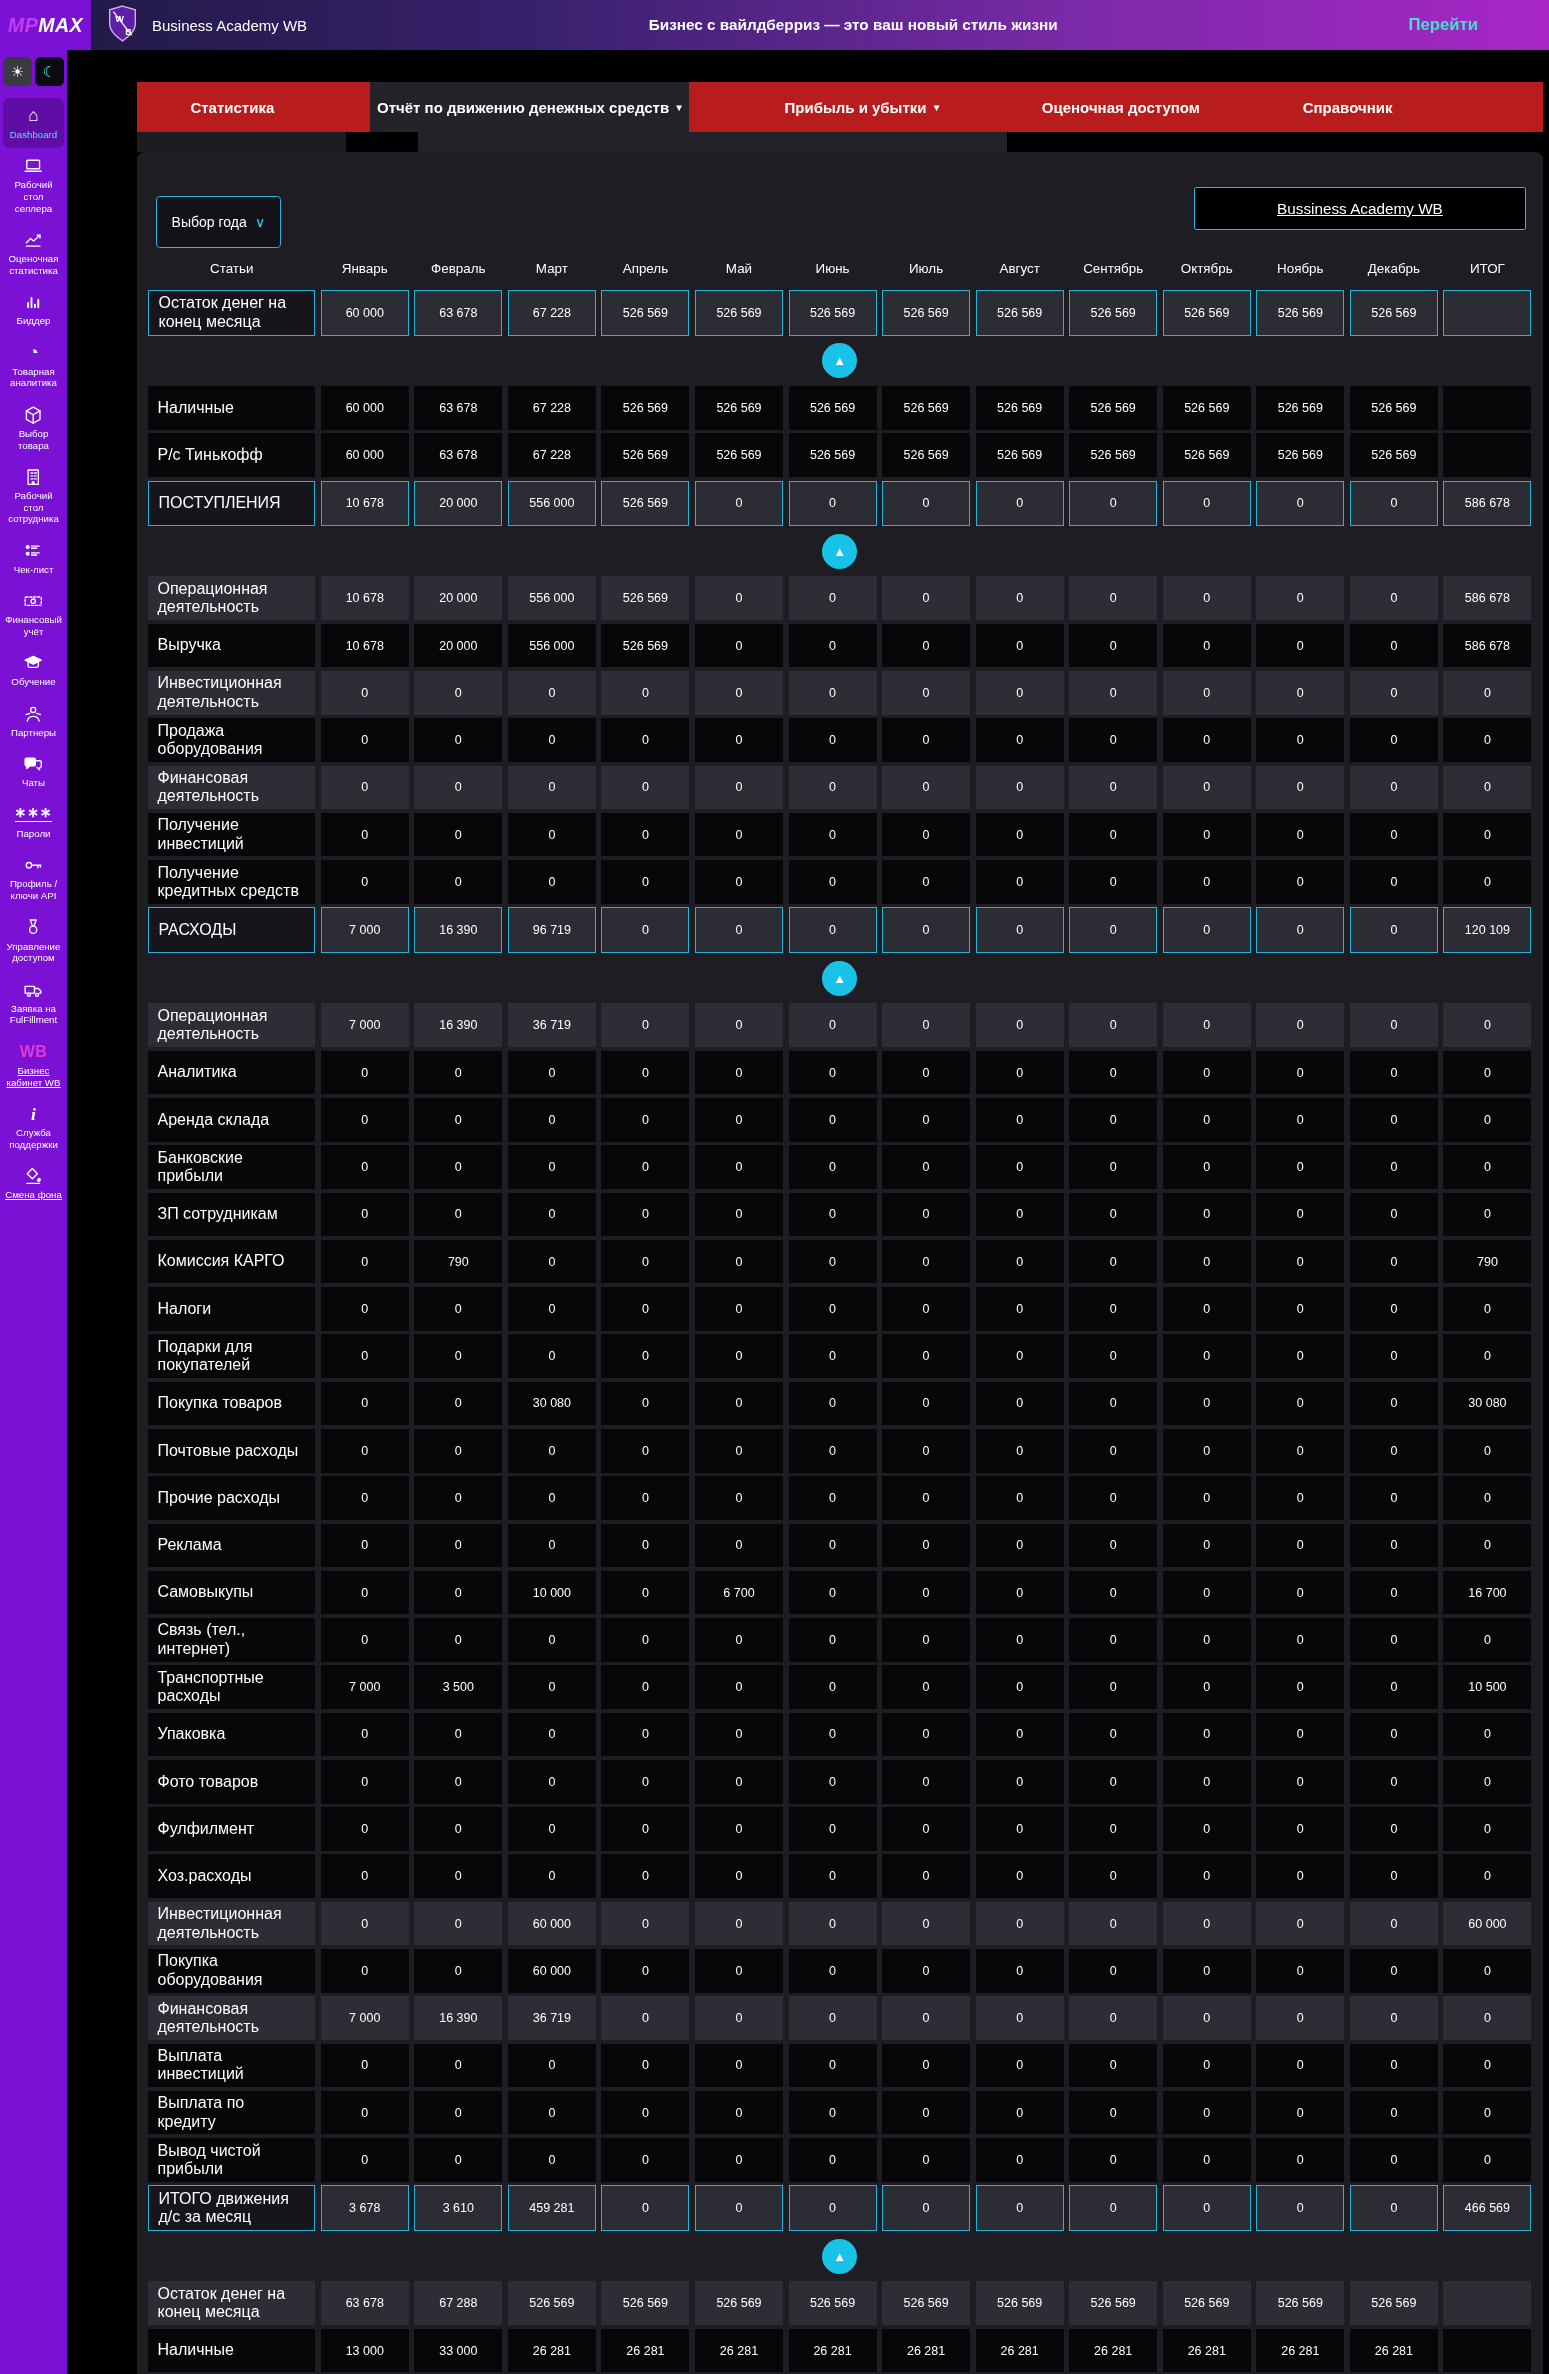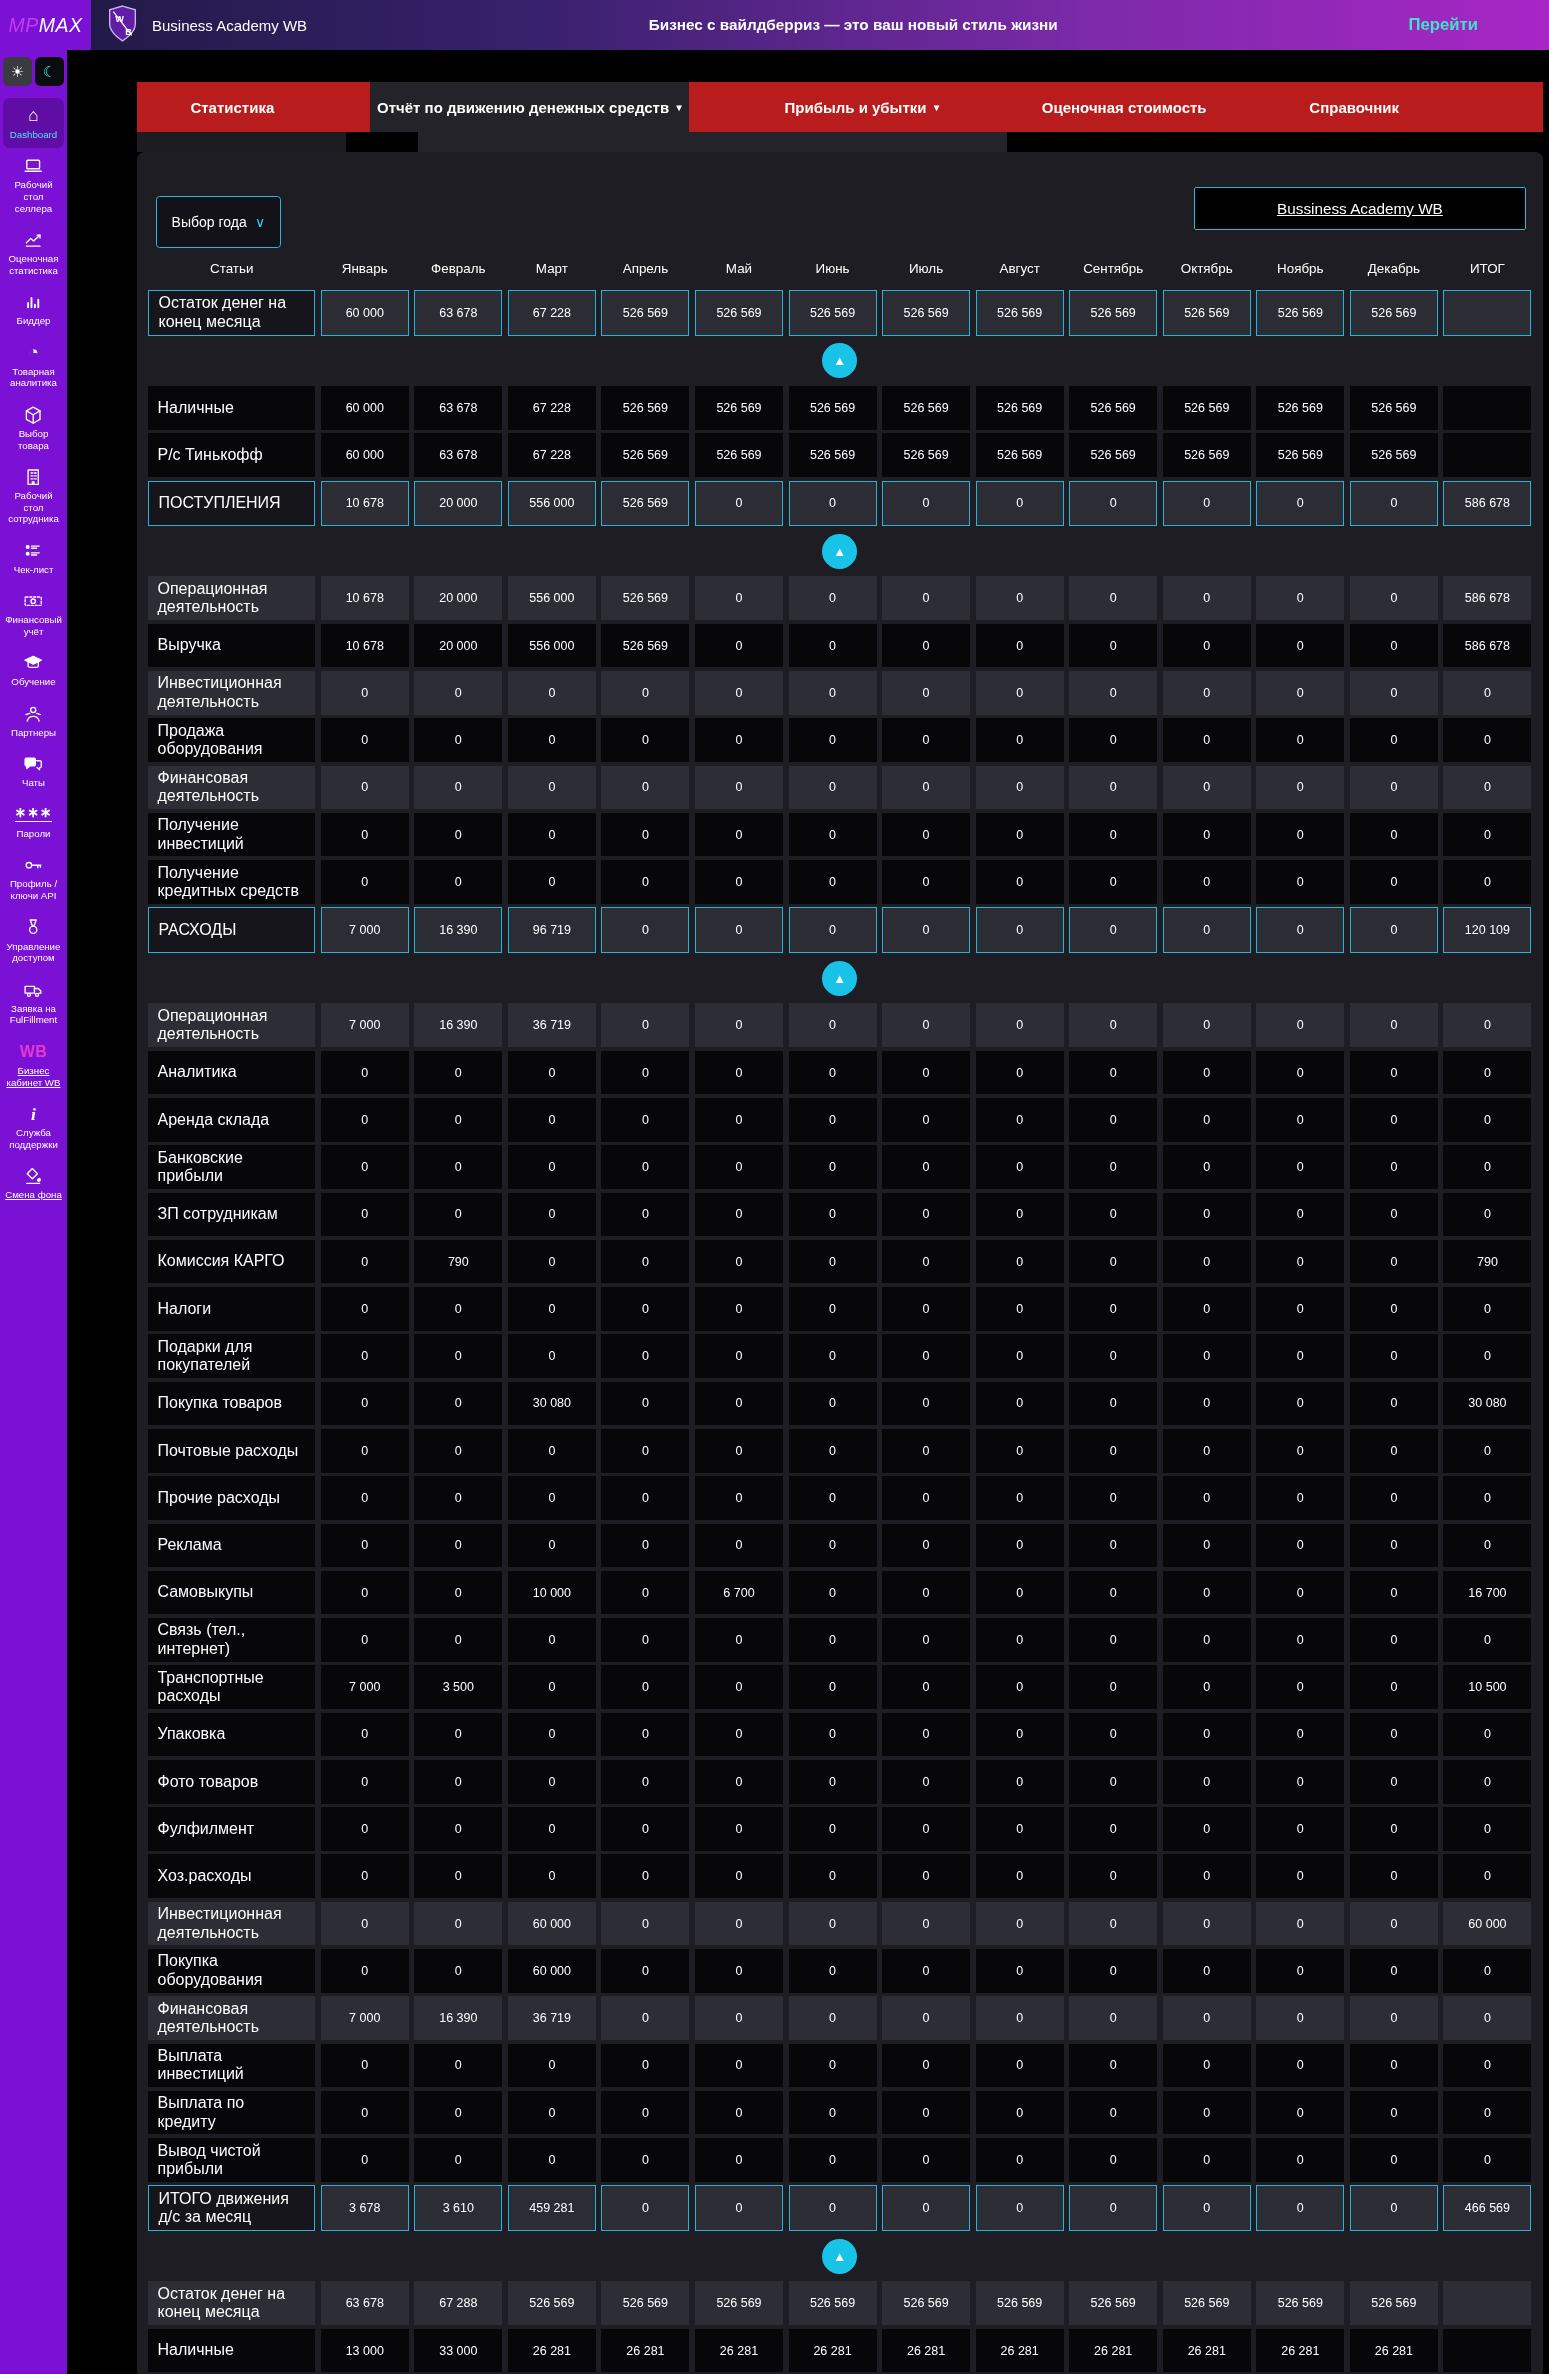--- a/index.html
+++ b/index.html
@@ -1,21 +1,21 @@
 <!DOCTYPE html>
 <html style="font-size:15px"><head>
 <meta charset="utf-8">
 <style>
   html,body{margin:0;padding:0;}
   body{width:1550px;height:2375px;background:#000;font-family:"Liberation Sans",sans-serif;color:#fff;overflow:hidden;}
 
   
   .topbar{height:50px;display:flex;}
   .logo-box{width:91px;background:#7a11d4;display:flex;align-items:center;justify-content:center;
-            font-weight:normal;font-style:italic;font-size:19.5px;letter-spacing:0.5px;}
+            font-weight:bold;font-style:italic;font-size:19.5px;letter-spacing:0.5px;}
   .logo-box .mp{color:#c43df0;}
   .logo-box .max{color:#fff;}
   .banner{flex:1;position:relative;display:flex;align-items:center;
           background:linear-gradient(90deg,#221a48 0%,#37216c 30%,#7b2aa8 68%,#a826c6 100%);}
   .shield{margin-left:15px;flex:none;}
   .brand{margin-left:13px;font-size:15px;}
   .slogan{position:absolute;left:50%;transform:translateX(-42%);font-weight:bold;font-size:15.3px;white-space:nowrap;}
   .cta{margin-left:auto;margin-right:72px;color:#3fe3c9;font-weight:bold;font-size:16.7px;cursor:pointer;}
 
   
@@ -281,21 +281,21 @@
         </div>
         <div class="tab active">
           <span>Отчёт по движению денежных средств</span>
           <span class="caret">▾</span>
         </div>
         <div class="tab">
           <span>Прибыль и убытки</span>
           <span class="caret">▾</span>
         </div>
         <div class="tab">
-          <span>Оценочная стоимость</span>
+          <span>Оценочная доступом</span>
         </div>
         <div class="tab">
           <span>Справочник</span>
         </div>
       </div>
     <div class="tab-shadow-row">
       <div class="shadowA"></div>
       <div class="shadowB"></div>
     </div>
 

